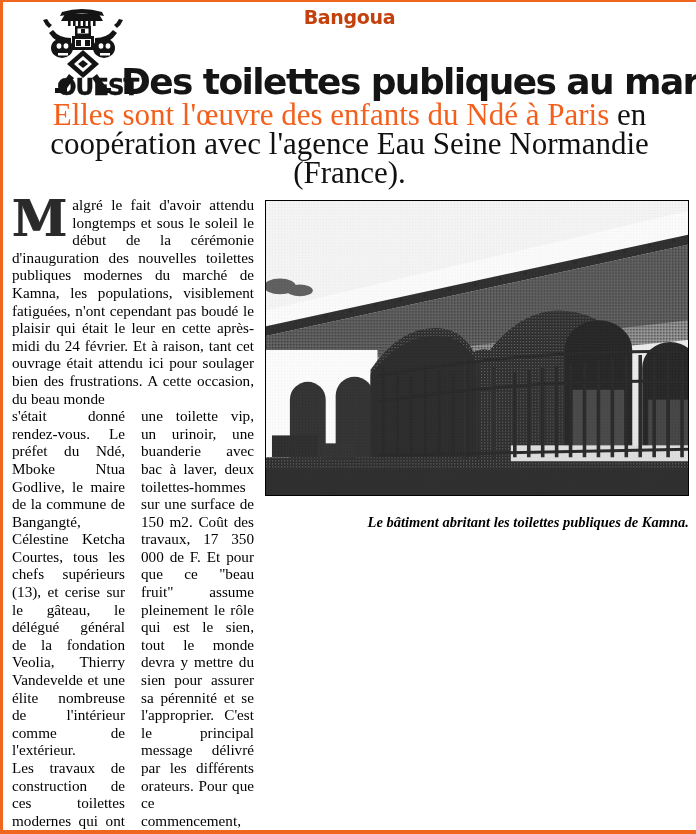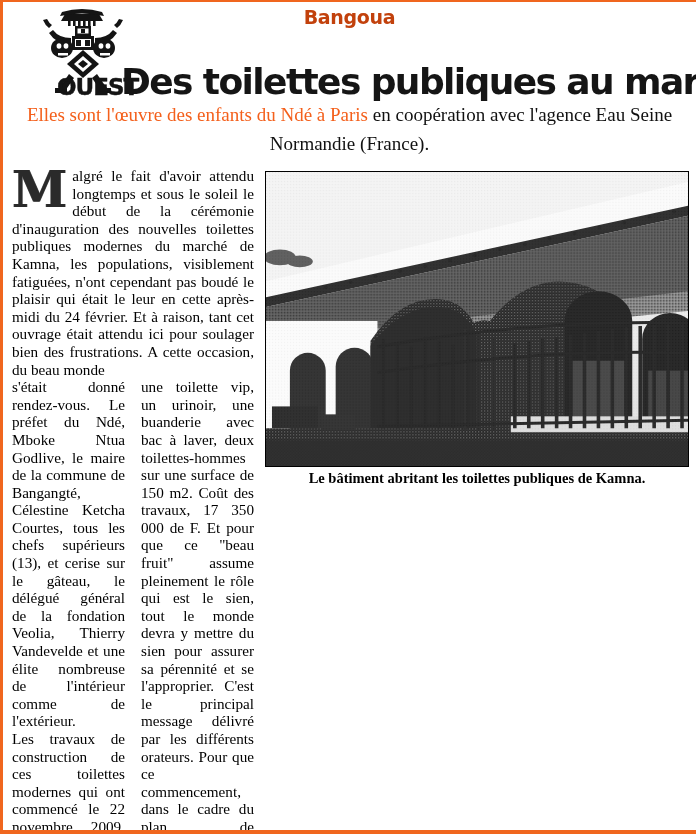--- a/index.html
+++ b/index.html
@@ -65,21 +65,21 @@
     letter-spacing: -1.6px;
     color: #151515;
     white-space: nowrap;
   }
 
   
   .deck {
     margin: 2px 8px 0 8px;
     text-align: center;
     font-family: "Liberation Serif", serif;
-    font-size: 19px;
+    font-size: 31px;
     line-height: 29px;
     color: #111;
   }
   .deck .hi { color: #F4601C; }
 
   
   .article {
     position: relative;
     margin: 9px 7px 0 9px;
     font-size: 15.2px;
@@ -97,24 +97,25 @@
     width: 424px;
     height: 296px;
     border: 1px solid #000;
     box-sizing: border-box;
     display: block;
     background: #4a4a4a;
   }
   .caption {
     font-family: "Liberation Serif", serif;
     font-weight: bold;
+    font-style: italic;
     font-size: 14.5px;
     line-height: 17px;
-    padding-top: 3px;
-    text-align: center;
+    padding-top: 18px;
+    text-align: right;
     white-space: nowrap;
   }
 
   .dropcap {
     float: left;
     font-family: "DejaVu Serif", serif;
     font-weight: bold;
     font-size: 50px;
     line-height: 40px;
     padding: 3px 5px 0 0;

